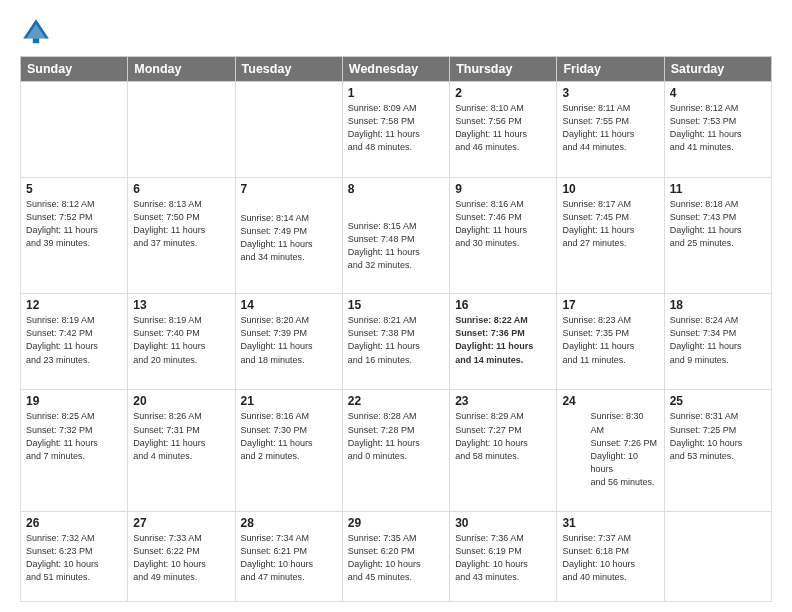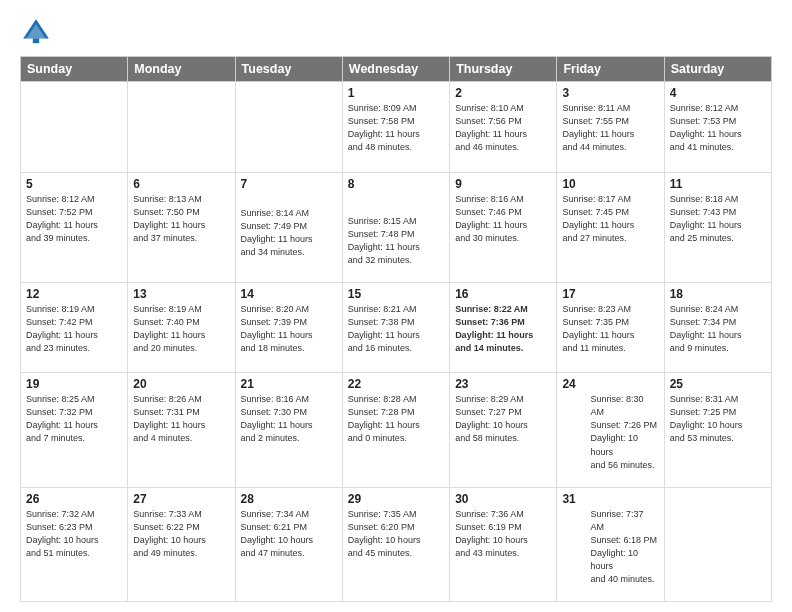--- a/index.html
+++ b/index.html
@@ -348,21 +348,21 @@
           </td>
           <td>
             <span class="day-number">30</span>
             <div class="day-info" style="white-space: pre-line;">Sunrise: 7:36 AM
 Sunset: 6:19 PM
 Daylight: 10 hours
 and 43 minutes.</div>
           </td>
           <td>
             <span class="day-number">31</span>
-            <div class="day-info" style="white-space: pre-line; margin-left: 28px;">Sunrise: 7:37 AM
+            <div class="day-info" style="white-space: pre-line;">Sunrise: 7:37 AM
 Sunset: 6:18 PM
 Daylight: 10 hours
 and 40 minutes.</div>
           </td>
           <td class="empty-cell"></td>
         </tr>
       </tbody>
   </table>
 </div>
 

